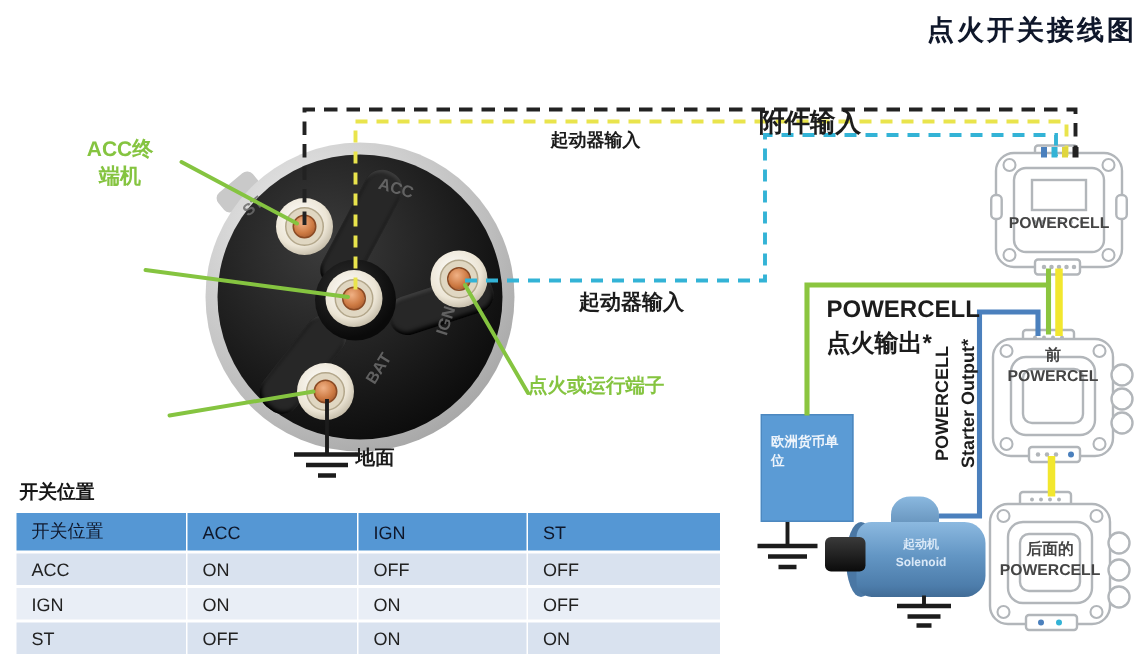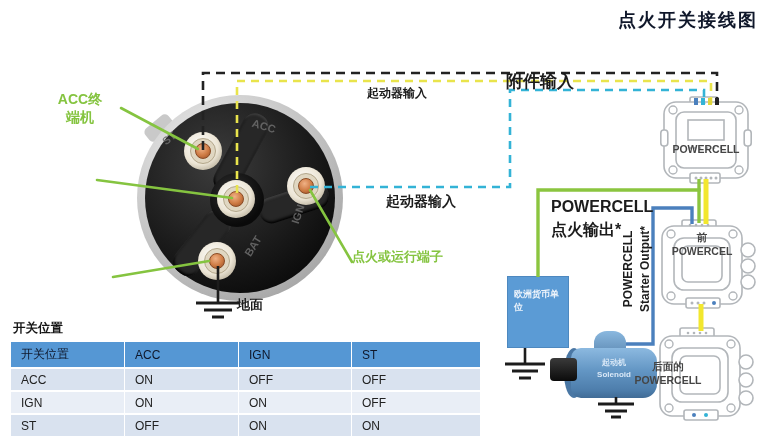--- a/index.html
+++ b/index.html
@@ -267,21 +267,21 @@
   <div class="abs lbl-black" style="left:506px;top:55px;font-size:17px;margin-top:15px;">附件输入</div>
   <div class="abs lbl-black" style="left:367px;top:85px;font-size:12px;">起动器输入</div>
   <div class="abs lbl-black" style="left:386px;top:193px;font-size:14px;">起动器输入</div>
   <div class="abs lbl-black" style="left:551px;top:195px;width:104px;font-size:16px;line-height:1.45;">POWERCELL点火输出*</div>
   <div class="abs rot-vertical" style="left:577px;top:252px;width:120px;height:34px;">POWERCELL
 Starter Output*</div>
 
   <div class="abs dev-label" style="left:664px;top:142px;width:84px;">POWERCELL</div>
   <div class="abs dev-label" style="left:660px;top:230px;width:84px;">前
 POWERCEL</div>
-  <div class="abs dev-label" style="left:626px;top:359px;width:84px;">后面的
+  <div class="abs dev-label" style="left:658px;top:359px;width:84px;">后面的
 POWERCELL</div>
 
   <div class="abs tbl-title">开关位置</div>
   <table class="switch-table">
     <colgroup>
         <col style="width:113px">
         <col style="width:113px">
         <col style="width:112px">
         <col style="width:128px">
       </colgroup>

